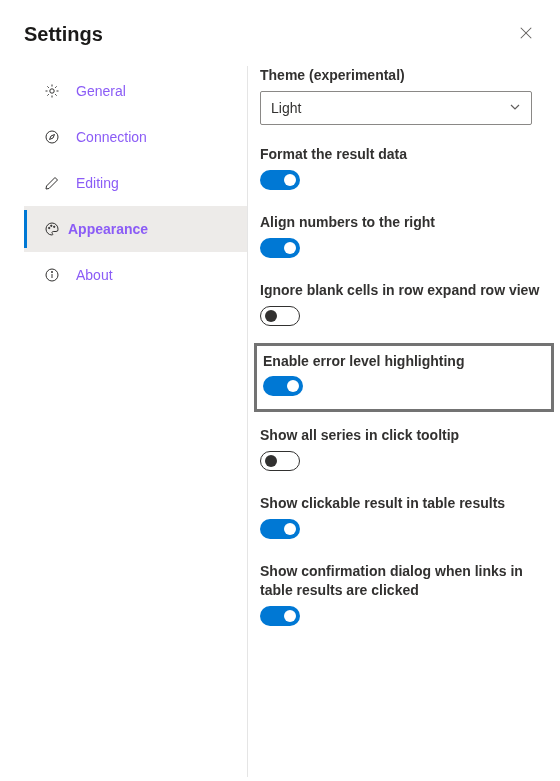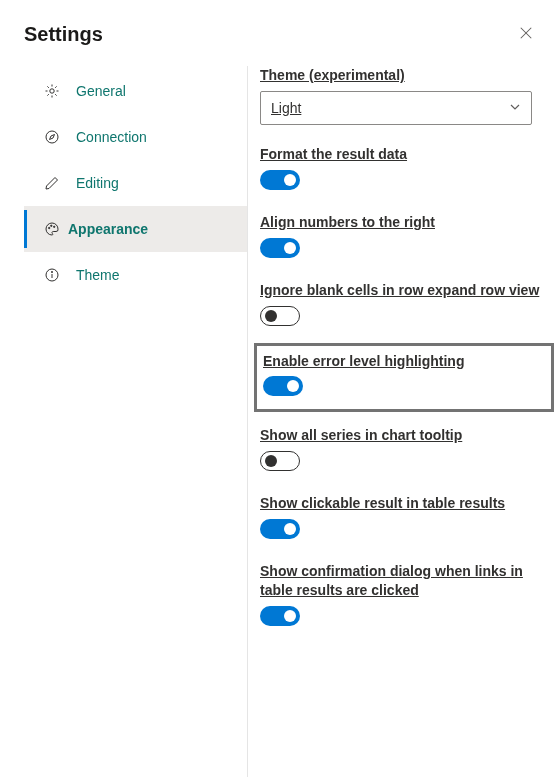--- a/index.html
+++ b/index.html
@@ -55,21 +55,21 @@
     border-right: 1px solid #e5e5e5;
     padding-top: 2px;
   }
   .sidebar-item {
     display: flex;
     align-items: center;
     gap: 16px;
     height: 46px;
     padding-left: 20px;
     cursor: pointer;
-    color: #0f766e;
+    color: #8b5cf6;
     position: relative;
   }
   .sidebar-item .icon {
     width: 16px;
     height: 16px;
     display: flex;
     align-items: center;
     justify-content: center;
     color: #323130;
   }
@@ -85,21 +85,20 @@
     top: 4px;
     bottom: 4px;
     width: 3px;
     background: #0078d4;
   }
 
   .content {
     flex: 1;
     padding: 0 12px 20px 12px;
     overflow-y: auto;
-    text-decoration: underline;
   }
   .group {
     margin-bottom: 20px;
   }
   .group .label {
     font-weight: 600;
     margin-bottom: 6px;
     line-height: 1.35;
   }
   .select {
@@ -214,21 +213,21 @@
           <span>Appearance</span>
         </div>
         <div class="sidebar-item">
           <span class="icon">
             <svg viewBox="0 0 16 16" width="16" height="16" fill="none" stroke="currentColor" stroke-width="1">
               <circle cx="8" cy="8" r="6"></circle>
               <line x1="8" y1="7" x2="8" y2="11"></line>
               <circle cx="8" cy="5" r="0.6" fill="currentColor"></circle>
             </svg>
           </span>
-          <span>Theme</span>
+          <span>About</span>
         </div>
       </div>
 
     <div class="content">
 
       <div class="group">
         <div class="label">Theme (experimental)</div>
         <div class="select">
           <span>Light</span>
           <span class="chev">
@@ -239,20 +238,20 @@
         </div>
       </div>
 
       <div id="settings-list">
           <div class="group"><div class="label">Format the result data</div><div class="toggle on"><div class="knob"></div></div></div>
           <div class="group"><div class="label">Align numbers to the right</div><div class="toggle on"><div class="knob"></div></div></div>
           <div class="group"><div class="label">Ignore blank cells in row expand row view</div><div class="toggle off"><div class="knob"></div></div></div>
           <div class="highlight-box">
             <div class="group"><div class="label">Enable error level highlighting</div><div class="toggle on"><div class="knob"></div></div></div>
           </div>
-          <div class="group"><div class="label">Show all series in chart tooltip</div><div class="toggle off"><div class="knob"></div></div></div>
+          <div class="group"><div class="label">Show all series in click tooltip</div><div class="toggle off"><div class="knob"></div></div></div>
           <div class="group"><div class="label">Show clickable result in table results</div><div class="toggle on"><div class="knob"></div></div></div>
           <div class="group"><div class="label">Show confirmation dialog when links in table results are clicked</div><div class="toggle on"><div class="knob"></div></div></div>
         </div>
 
     </div>
   </div>
 </div>
 
 </body></html>

